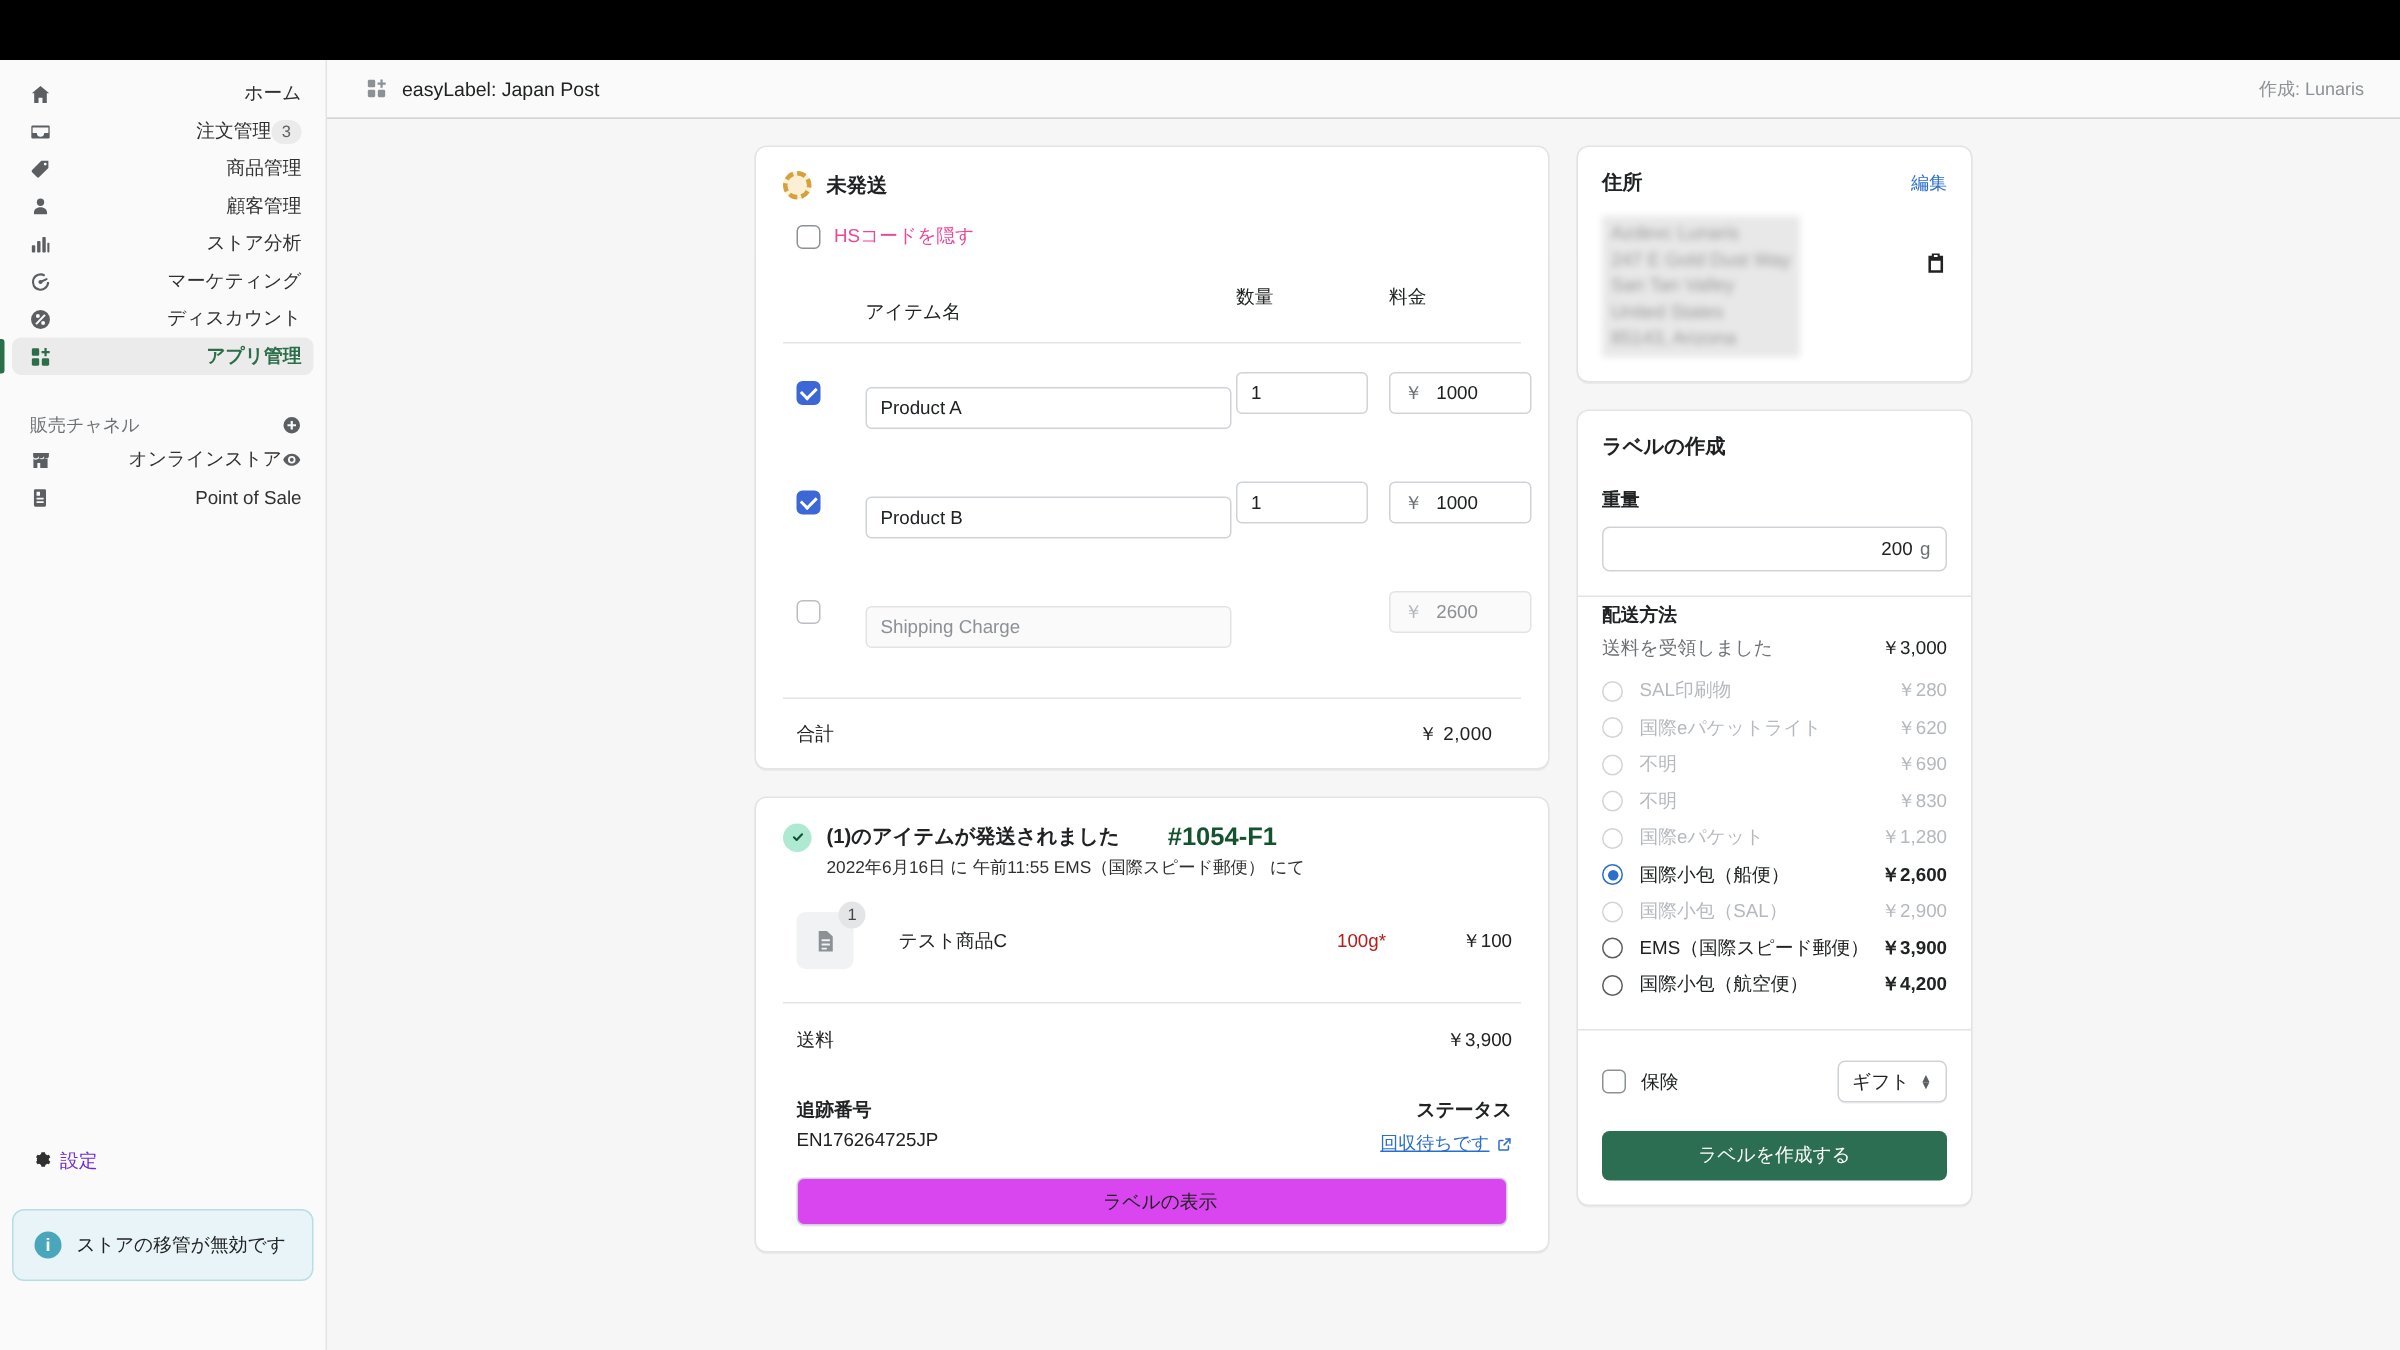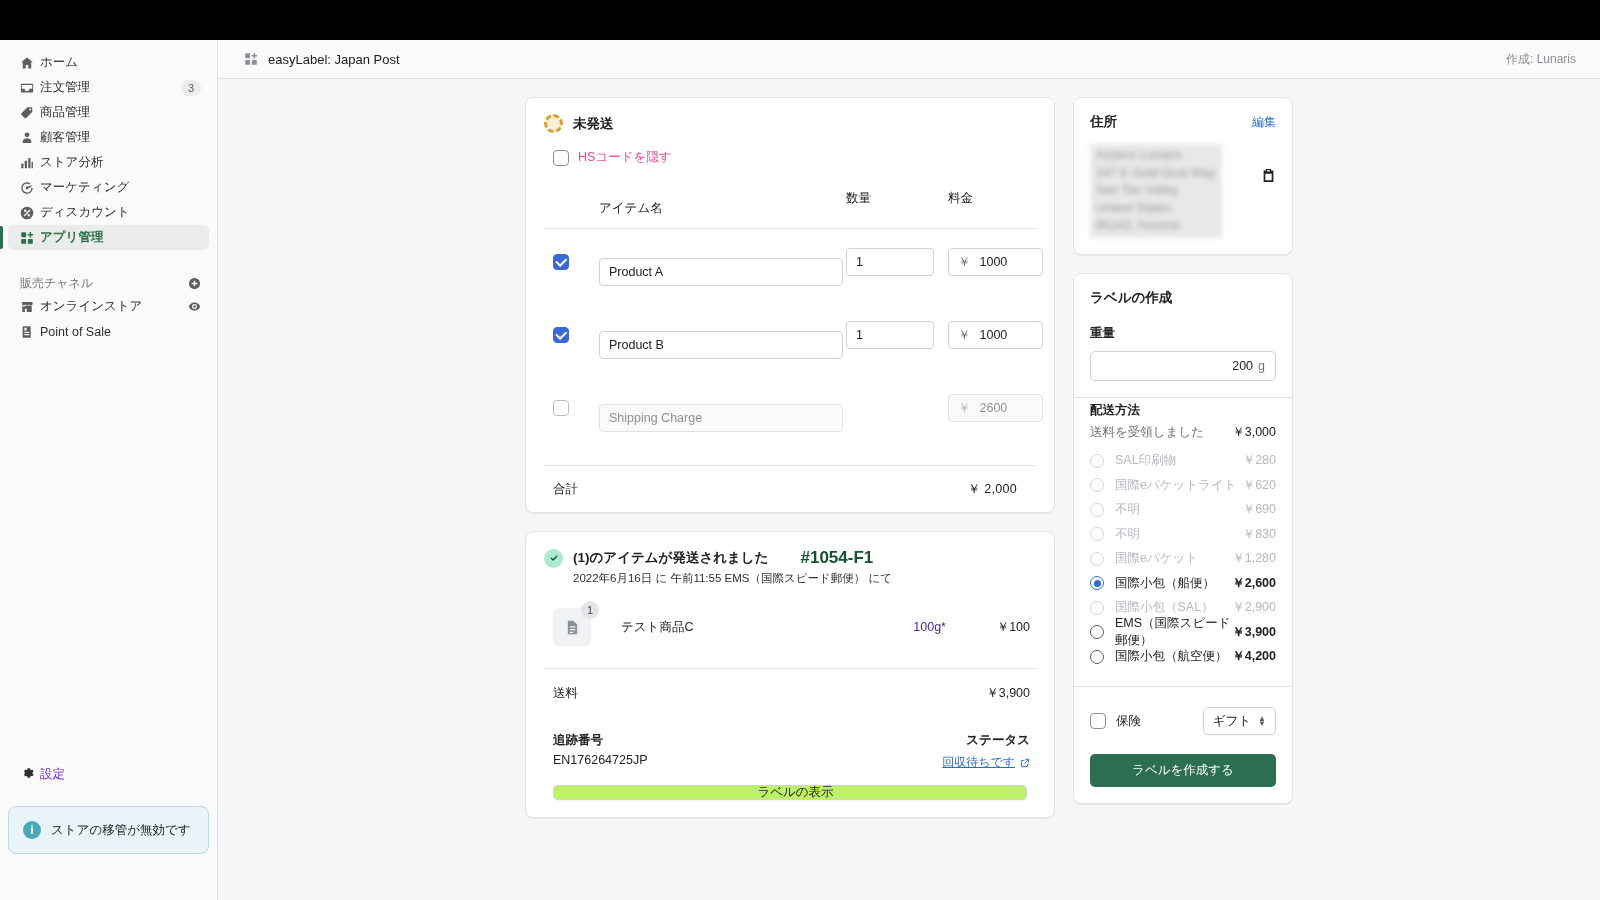--- a/index.html
+++ b/index.html
@@ -19,20 +19,21 @@
     border-right: 1px solid #e1e3e5;
   }
   .nav { padding-top: 10px; }
   .nav-item {
     display: flex; align-items: center;
     height: 25px; margin: 0 8px 0 8px;
     padding: 0 8px 0 12px;
     border-radius: 6px; position: relative;
     color: #303030; font-size: 12.5px;
     cursor: pointer;
+    text-align: right;
   }
   .nav-item .ico { width: 20px; display:flex; align-items:center; justify-content:flex-start; color:#5c5f62; flex:0 0 20px; }
   .nav-item .lbl { flex: 1; white-space: nowrap; }
   .nav-item.active { background: #ebebeb; color: #2c6e49; font-weight: 600; }
   .nav-item.active .ico { color: #2c6e49; }
   .nav-item.active::before {
     content:""; position:absolute; left:-8px; top:1px;
     width:3px; height:23px; background:#2c6e49; border-radius:0 2px 2px 0;
   }
   .badge-count {
@@ -76,21 +77,21 @@
   .topbar .title { font-size:13px; color:#202223; }
   .topbar .by { margin-left:auto; font-size:12px; color:#8c9196; }
 
   
   .content {
     position:absolute; left:218px; top:79px; right:0; bottom:0;
     background:#f6f6f7; overflow:hidden;
   }
   .cols { display:flex; gap:18px; padding: 18px 0 0 0; justify-content:center; }
   .col-main { width: 530px; }
-  .col-side { width: 220px; }
+  .col-side { width: 264px; }
 
   .card {
     background:#fff; border:1px solid #e1e3e5;
     border-radius:8px; box-shadow: 0 1px 0 rgba(22,29,37,.05);
   }
 
   
   .card-pad { padding: 16px 18px 14px 18px; }
   .status-head { display:flex; align-items:center; gap:10px; }
   .status-title { font-size:13.5px; font-weight:700; color:#202223; }
@@ -163,42 +164,42 @@
     width:38px;height:38px;border-radius:6px;background:#f1f2f3;
     display:flex;align-items:center;justify-content:center;color:#8c9196;
   }
   .thumb-badge {
     position:absolute; top:-7px; right:-8px;
     min-width:18px;height:18px;border-radius:9px;background:#e4e5e7;
     color:#42474c; font-size:11px; display:flex;align-items:center;justify-content:center;
     padding:0 5px;
   }
   .prod-name { font-size:12.5px; color:#202223; margin-left:30px; }
-  .prod-w { margin-left:auto; font-size:12.5px; color:#4c1d95; padding-right:28px; }
+  .prod-w { margin-left:auto; font-size:12.5px; color:#b91c1c; padding-right:28px; }
   .prod-p { font-size:12.5px; color:#202223; width:62px; text-align:right; padding-right:6px; }
 
   .ship-row {
     display:flex; align-items:center; margin-top:22px;
     border-top:1px solid #e1e3e5; padding-top:16px; font-size:12.5px; color:#202223;
   }
   .ship-row .l { padding-left:9px; }
   .ship-row .r { margin-left:auto; padding-right:6px; }
 
   .track-row { display:flex; margin-top:30px; padding: 0 6px 0 9px; }
   .track-l .k { font-size:12.5px; font-weight:700; color:#202223; }
   .track-l .v { font-size:12.5px; color:#202223; margin-top:4px; }
   .track-r { margin-left:auto; text-align:right; }
   .track-r .k { font-size:12.5px; font-weight:700; color:#202223; }
   .track-r .v {
     font-size:12px; color:#2c6ecb; text-decoration:underline; margin-top:5px;
     display:flex; align-items:center; justify-content:flex-end; gap:5px; cursor:pointer;
   }
   .btn-outline {
     margin: 14px 9px 0 9px;
-    height:15px; border:1px solid #cfd3d7; border-radius:5px; background:#bef264;
+    height:32px; border:1px solid #cfd3d7; border-radius:5px; background:#d946ef;
     display:flex;align-items:center;justify-content:center;
     font-size:12.5px;color:#202223;cursor:pointer;
     box-shadow: 0 1px 0 rgba(0,0,0,.05);
     padding-left: 11px;
   }
 
   
   .side-pad { padding: 15px 16px 16px 16px; }
   .side-head { display:flex; align-items:center; }
   .side-title { font-size:13.5px; font-weight:700; color:#202223; }

